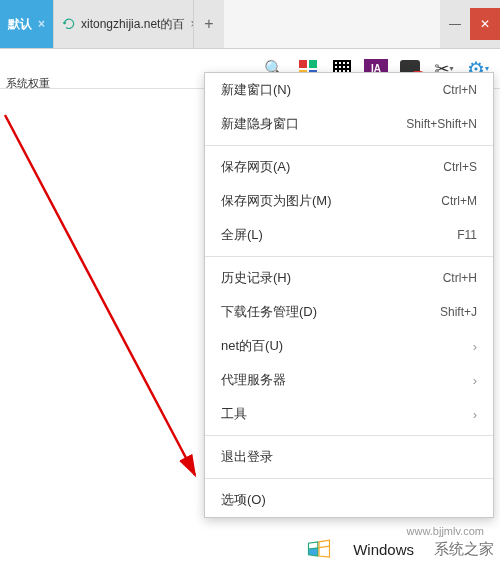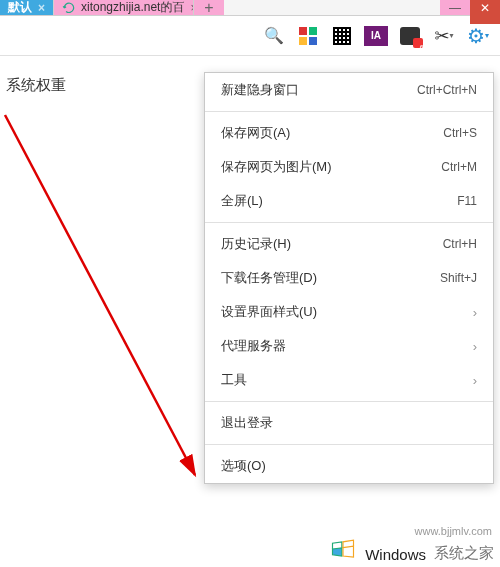--- a/index.html
+++ b/index.html
@@ -1,17 +1,17 @@
 <!DOCTYPE html>
 <html><head>
 <meta charset="utf-8">
 <style>
   * { box-sizing: border-box; margin: 0; padding: 0; font-family: "Microsoft YaHei", Arial, sans-serif; }
   body { width: 500px; height: 567px; background: #fff; position: relative; overflow: hidden; }
-  .tabs { display: flex; height: 16px; background: #f9a8d4; border-bottom: 1px solid #d0d0d0; align-items: stretch; }
+  .tabs { display: flex; height: 49px; background: #e5e5e5; border-bottom: 1px solid #d0d0d0; align-items: stretch; }
   .tab { display: flex; align-items: center; padding: 0 8px; border-right: 1px solid #d0d0d0; font-size: 12px; color: #333; max-width: 140px; overflow: hidden; white-space: nowrap; }
   .tab.active { background: #3fa9e0; color: #fff; font-weight: bold; }
   .tab .ticon { width: 14px; height: 14px; margin-right: 5px; flex-shrink: 0; }
   .tab .close { margin-left: 6px; font-size: 12px; opacity: .7; flex-shrink: 0; }
   .tab.add { width: 30px; justify-content: center; border-right: none; }
   .tab.add span { font-size: 16px; color: #666; }
   .spacer { flex: 1; background: #f5f5f5; }
   .winbtns { display: flex; align-items: center; }
   .winbtn { width: 30px; height: 32px; display: flex; align-items: center; justify-content: center; font-size: 12px; }
   .winbtn.min { color:#555; }
@@ -22,35 +22,35 @@
   .grid4 { display:grid; grid-template-columns:1fr 1fr; grid-template-rows:1fr 1fr; width:18px; height:18px; gap:2px;}
   .grid4 div:nth-child(1){background:#d33;} .grid4 div:nth-child(2){background:#1b7;} .grid4 div:nth-child(3){background:#fb3;} .grid4 div:nth-child(4){background:#36c;}
   .qr { width:18px; height:18px; background: repeating-linear-gradient(0deg,#000 0 2px,#fff 2px 4px), repeating-linear-gradient(90deg,#000 0 2px,#fff 2px 4px); background-blend-mode: multiply;}
   .ia { width:28px; height:20px; background:#701a75; color:#fff; font-size:10px; font-weight:bold; display:flex; align-items:center; justify-content:center;}
   .notif { width:20px; height:18px; background:#333; border-radius:3px; position:relative; }
   .notif::after { content:""; position:absolute; bottom:-3px; right:-3px; width:10px; height:10px; background:#e33; border-radius:2px; }
   .gear { color:#2a8fd6; font-size:20px; }
   .scis { font-size:18px; color:#333;}
   .srch { font-size:16px; color:#555;}
 
-  .leftlabel { position:absolute; top:72px; left:0; font-size:15px; color:#333; padding:4px 6px; }
+  .leftlabel { position:absolute; top:72px; left:0; font-size:11px; color:#333; padding:4px 6px; }
 
   .menu { position:absolute; right:6px; top:72px; width:290px; background:#fff; border:1px solid #c8c8c8; box-shadow:0 3px 10px rgba(0,0,0,.2); z-index:5; }
   .mi { display:flex; justify-content:space-between; align-items:center; padding:8px 16px; font-size:13px; color:#333; cursor:pointer; }
   .mi .sc { color:#555; font-size:12px; }
   .mi .chev { color:#999; font-size:13px; }
   .sep { height:1px; background:#e0e0e0; margin:4px 0; }
 
   .arrow-svg { position:absolute; left:0; top:80px; width:220px; height:410px; pointer-events:none; z-index:6; }
 
-  .wm { position:absolute; right:6px; bottom:4px; display:flex; align-items:flex-end; gap:8px; z-index:10; }
+  .wm { position:absolute; right:6px; bottom:4px; display:flex; align-items:center; gap:20px; z-index:10; }
   .wm .logo { width:28px; height:28px; }
   .wm .txt1 { font-size:15px; color:#222; font-weight:500;}
   .wm .txt2 { font-size:15px; color:#737373; }
-  .wm2 { position:absolute; right:8px; bottom:30px; font-size:11px; color:#999; z-index:10;margin-top:34px;}
+  .wm2 { position:absolute; right:16px; bottom:30px; font-size:11px; color:#999; z-index:10;margin-top:34px;}
 </style>
 </head>
 <body>
 
 <div class="tabs">
   <div class="tab active">
     <span>默认</span>
     <span class="close">×</span>
   </div>
   <div class="tab">
@@ -99,22 +99,26 @@
   <div class="ticonbox">
       <span class="gear">⚙</span>
       <span style="font-size:8px;color:#2a8fd6;">▾</span>
     </div>
 </div>
 
 <div class="leftlabel">系统权重</div>
 
 <div class="menu" id="mainmenu">
     <div class="mi">
+      <span>新建窗口(N)</span>
+      <span class="sc">Ctrl+N</span>
+    </div>
+    <div class="mi">
       <span>新建隐身窗口</span>
-      <span class="sc">Ctrl+Ctrl+N</span>
+      <span class="sc">Shift+Shift+N</span>
     </div>
     <div class="sep"></div>
     <div class="mi">
       <span>保存网页(A)</span>
       <span class="sc">Ctrl+S</span>
     </div>
     <div class="mi">
       <span>保存网页为图片(M)</span>
       <span class="sc">Ctrl+M</span>
     </div>
@@ -125,21 +129,21 @@
     <div class="sep"></div>
     <div class="mi">
       <span>历史记录(H)</span>
       <span class="sc">Ctrl+H</span>
     </div>
     <div class="mi">
       <span>下载任务管理(D)</span>
       <span class="sc">Shift+J</span>
     </div>
     <div class="mi">
-      <span>设置界面样式(U)</span>
+      <span>net的百(U)</span>
       <span class="chev">›</span>
     </div>
     <div class="mi">
       <span>代理服务器</span>
       <span class="chev">›</span>
     </div>
     <div class="mi">
       <span>工具</span>
       <span class="chev">›</span>
     </div>

